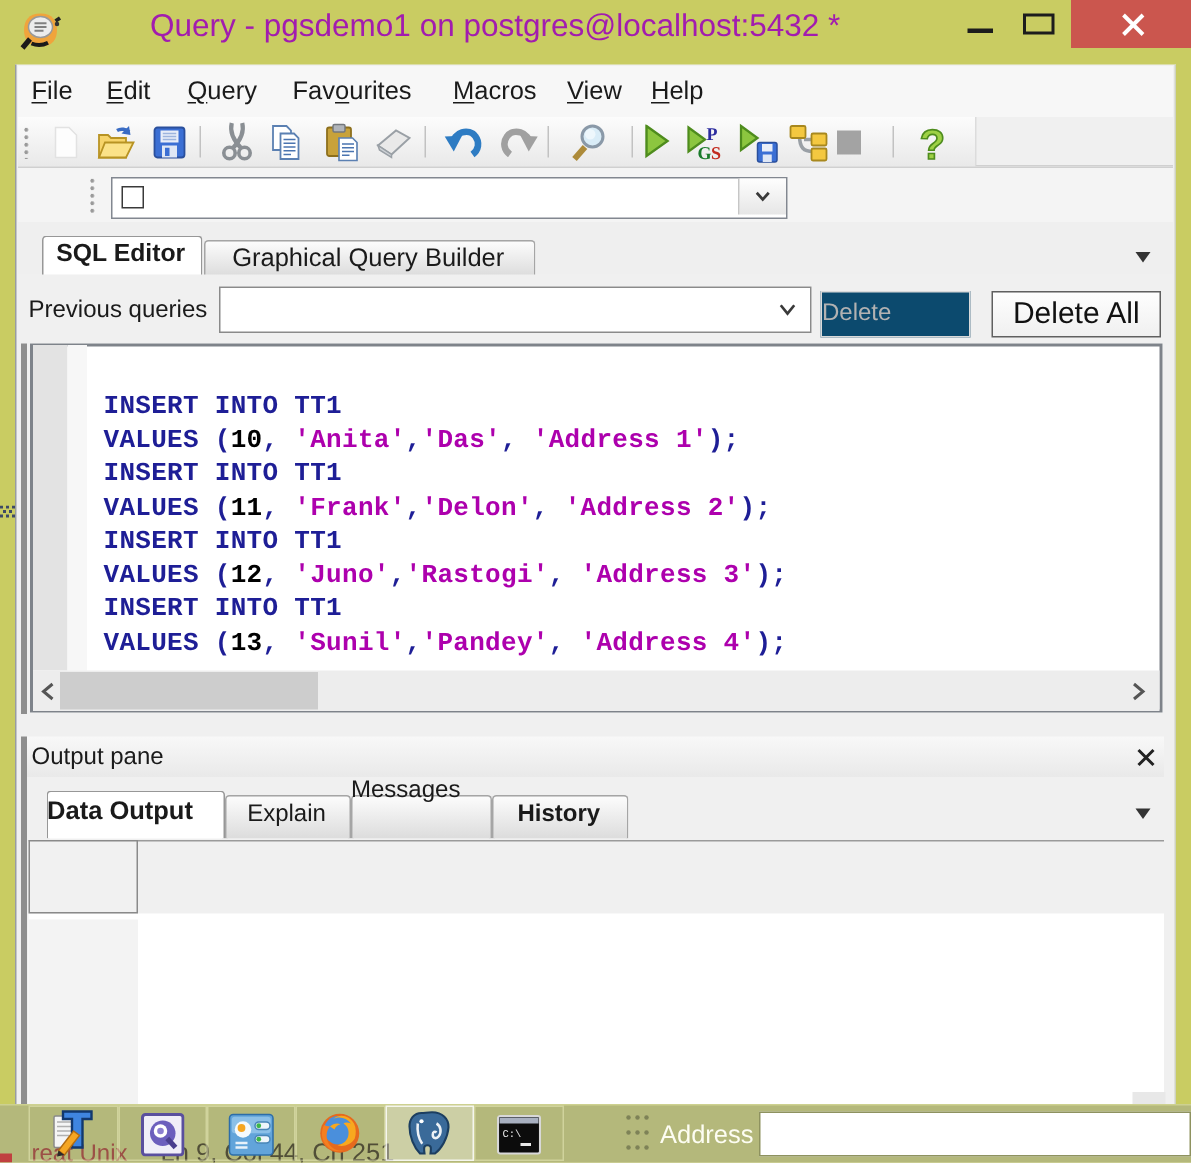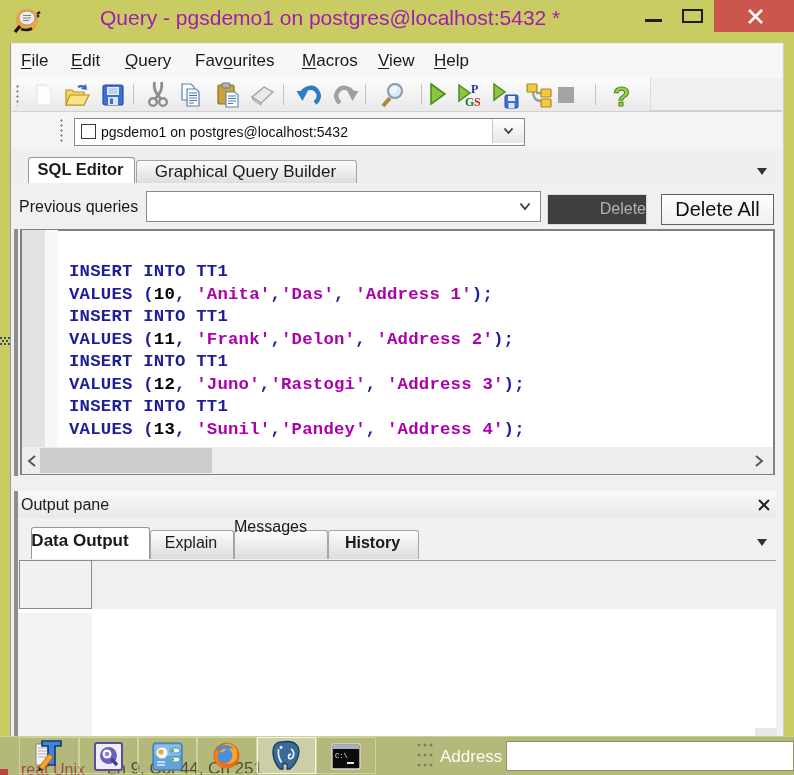--- a/index.html
+++ b/index.html
@@ -28,21 +28,21 @@
   .ddarrow{width:0;height:0;border-left:4px solid transparent;border-right:4px solid transparent;border-top:5px solid #4a4a4a;}
   
   #tabbar1{left:12px;top:148px;width:770px;height:35px;background:#efefef;}
   .tab-active{background:#fff;border:1px solid #979797;border-bottom:none;border-radius:3px 3px 0 0;font-weight:bold;}
   .tab{background:linear-gradient(#fcfcfc,#dcdcdc);border:1px solid #a5a5a5;border-bottom:none;border-radius:3px 3px 0 0;}
   .tabtxt{font-size:16px;color:#1a1a1a;text-align:center;}
   
   #pqrow{left:12px;top:183px;width:770px;height:46px;background:#f0f0f0;}
   #pqlabel{left:19px;top:198px;font-size:16px;color:#1a1a1a;}
   #combo2{left:146px;top:191px;width:393px;height:29px;background:#fff;border:1px solid #8a8a8a;}
-  #btn-delete{left:547px;top:194px;width:98px;height:29px;background:#404040;border:1px solid #dadada;color:#b2b2b2;font-size:16px;text-align:right;line-height:28px;}
+  #btn-delete{left:547px;top:194px;width:98px;height:29px;background:#0c4a6e;border:1px solid #dadada;color:#b2b2b2;font-size:16px;text-align:left;line-height:28px;}
   #btn-deleteall{left:661px;top:194px;width:111px;height:29px;background:linear-gradient(#fefefe,#f0f0f0);border:1px solid #606060;color:#111;font-size:20px;text-align:center;line-height:28px;}
   
   #editor{left:20px;top:229px;width:755px;height:246px;background:#fff;border:2px solid #7e838a;box-sizing:border-box;}
   #edmargin{left:22px;top:230px;width:23px;height:217px;background:#e3e3e3;}
   #edfold{left:45px;top:230px;width:13px;height:217px;background:#f7f7f7;}
   #sql{left:69px;top:239px;font-family:"Liberation Mono",monospace;font-size:17.33px;letter-spacing:0.2px;line-height:22.45px;font-weight:bold;white-space:pre;color:#1e1e96;}
   #sql .c{color:#00a400;font-weight:normal;}
   #sql .n{color:#000000;}
   #sql .s{color:#ad00ad;}
   #hscroll{left:22px;top:447px;width:751px;height:27px;background:#ededed;}
@@ -191,21 +191,20 @@
 <div class="abs" style="left:558px;top:87px;width:16px;height:16px;background:#a3a3a3;"></div>
 
 <svg class="abs" style="left:610px;top:82px" width="24" height="28" viewBox="0 0 24 28">
   <text x="3" y="24" font-family="Liberation Sans" font-size="28" font-weight="bold" fill="#9ed145" stroke="#4e8c1d" stroke-width="1.1">?</text>
 </svg>
 </div>
 <div class="abs" id="toolbar2"></div>
 <div class="abs grip" style="left:60px;top:118px;height:24px;"></div>
 <div class="abs" id="combo1">
   <div class="cb"></div>
-  <div class="txt">pgsdemo1 on postgres@localhost:5432</div>
   <div class="dd">
       <svg style="position:absolute;left:10px;top:8px" width="11" height="8" viewBox="0 0 11 8">
         <path d="M1.5 1.5 L5.5 6 L9.5 1.5" stroke="#3a3a3a" stroke-width="1.8" fill="none"></path>
       </svg>
     </div>
 </div>
 
 <div class="abs" id="tabbar1"></div>
 <div class="abs tab" style="left:136px;top:160px;width:219px;height:23px;"></div>
 <div class="abs tabtxt" style="left:136px;top:162px;width:219px;font-size:17px;">Graphical Query Builder</div>

